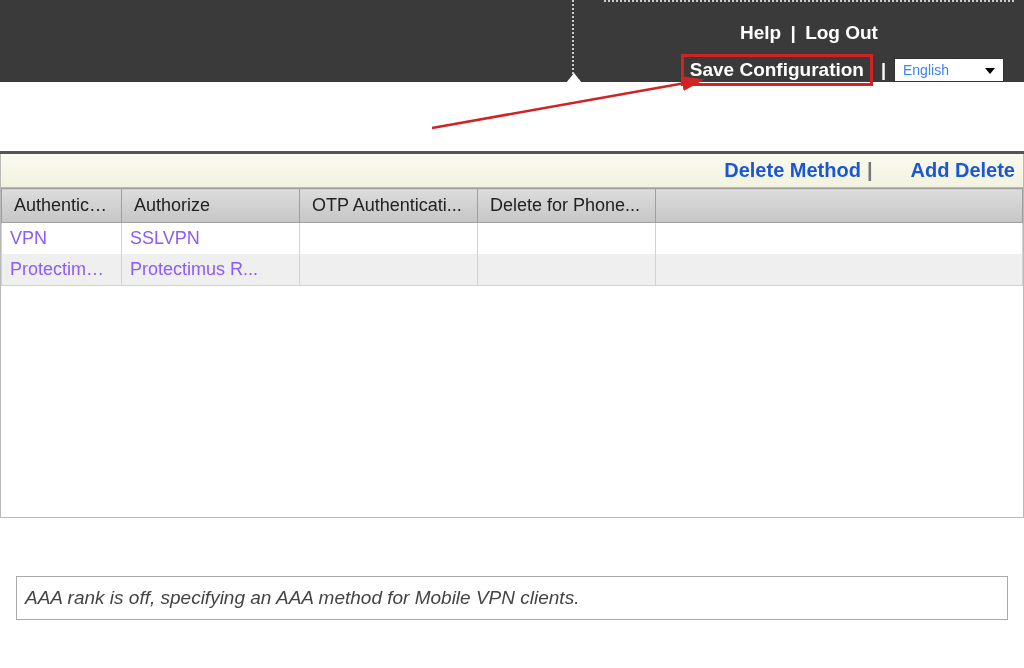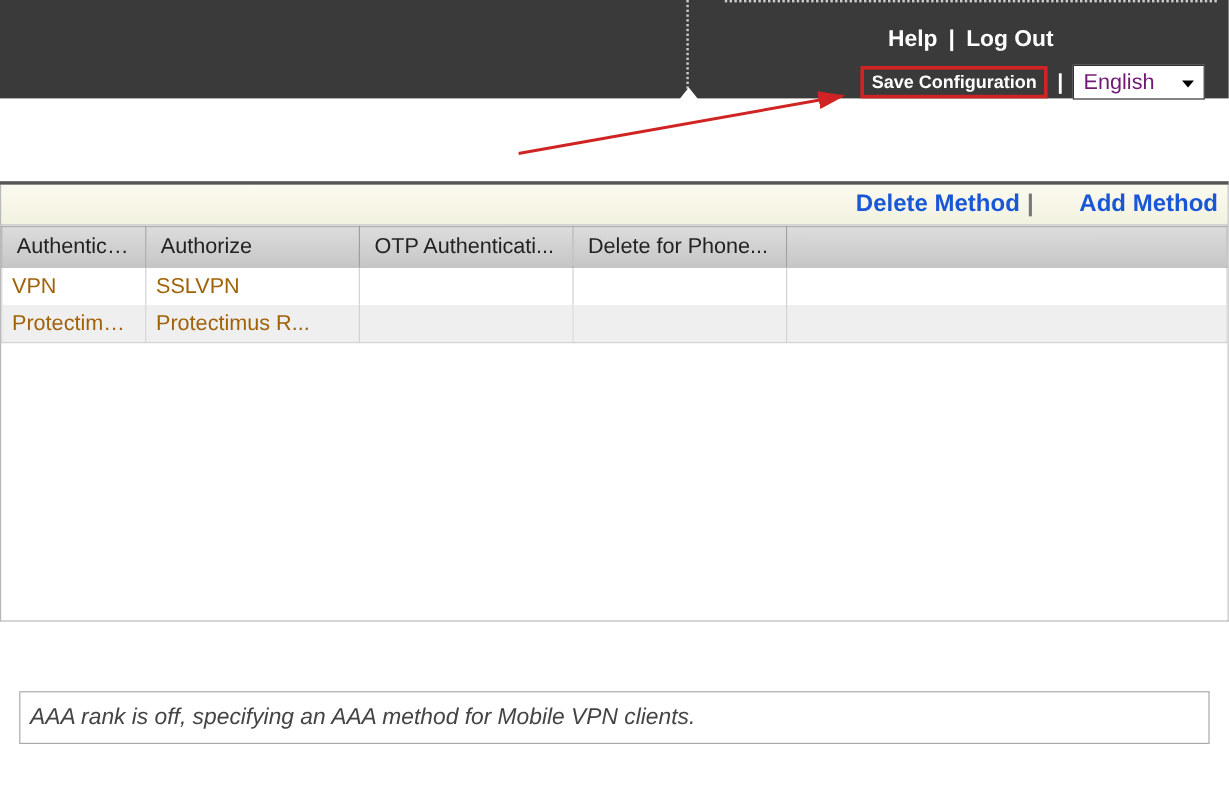--- a/index.html
+++ b/index.html
@@ -41,29 +41,29 @@
     .save-row {
       display: flex;
       align-items: center;
       justify-content: flex-end;
       gap: 8px;
     }
     .save-config {
       border: 3px solid #d02323;
       color: #fff;
       font-weight: bold;
-      font-size: 15px;
+      font-size: 19px;
       padding: 2px 6px;
       cursor: pointer;
     }
     .save-sep { color: #fff; font-weight: bold; }
     .lang-select {
       background: #fff;
-      color: #701a75;
-      font-size: 18px;
+      color: #3b82f6;
+      font-size: 14px;
       padding: 3px 22px 3px 8px;
       border: 1px solid #333;
       position: relative;
       min-width: 110px;
       cursor: pointer;
     }
     .lang-select::after {
       content: "";
       position: absolute;
       right: 8px;
@@ -137,21 +137,21 @@
       text-overflow: ellipsis;
       font-size: 18px;
     }
     td {
       border-left: 1px solid #d2d2d2;
       border-right: 1px solid #d2d2d2;
       padding: 5px 8px;
       white-space: nowrap;
       overflow: hidden;
       text-overflow: ellipsis;
-      color: #a16207;
+      color: #8b5cf6;
       font-size: 18px;
     }
     tr.alt td { background: #efefef; }
     tr.last-data td { border-bottom: 1px solid #d2d2d2; }
 
     .col-auth { width: 120px; }
     .col-authz { width: 178px; }
     .col-otp  { width: 178px; }
     .col-phone{ width: 178px; }
     .col-rest { }
@@ -196,21 +196,21 @@
       </div>
     </div>
   </div>
 </div>
 
 <div class="subheader"></div>
 
 <div class="action-bar">
   <a>Delete Method</a>
   <span class="sep">|</span>
-  <a>Add Method</a>
+  <a>Add Delete</a>
 </div>
 
 <div class="tbl-wrap">
   <table>
     <colgroup>
       <col class="col-auth">
         <col class="col-authz">
         <col class="col-otp">
         <col class="col-phone">
         <col class="col-rest">

